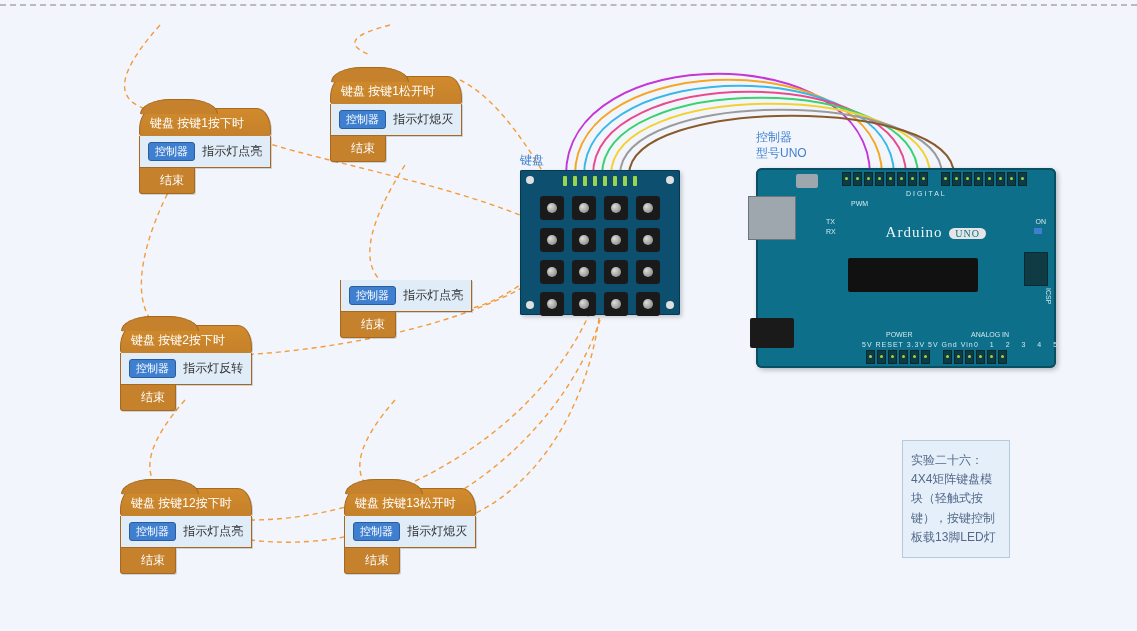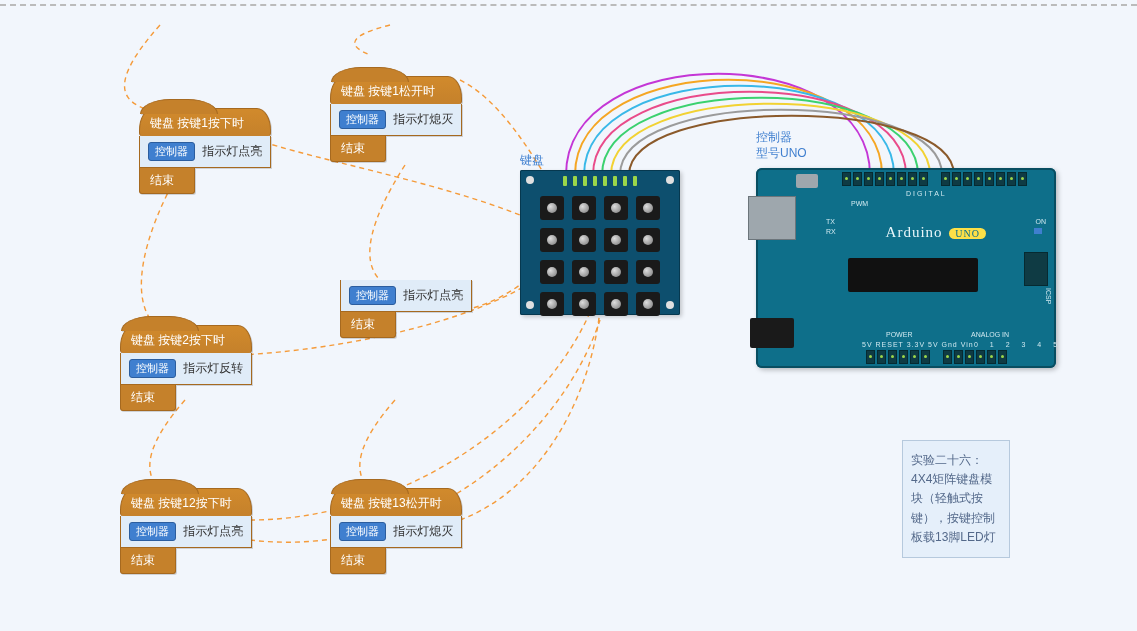--- a/index.html
+++ b/index.html
@@ -68,20 +68,21 @@
     font-size: 11px;
   }
   .end-block {
     background: #c5812b;
     border: 1px solid #a6691f;
     border-top: none;
     border-radius: 0 0 3px 3px;
     color: #fff;
     padding: 4px 10px;
     width: 34px;
+    text-align: right;
   }
   
   .keypad {
     position: absolute;
     width: 160px;
     height: 145px;
     background: #0d4f6e;
     border-radius: 2px;
     box-shadow: inset 0 0 0 1px #06384f, 2px 2px 4px rgba(0,0,0,0.2);
   }
@@ -200,21 +201,21 @@
   .arduino .brand {
     position: absolute;
     right: 70px; top: 56px;
     font-family: Georgia, serif;
     font-size: 15px;
     color: #e8f6fa;
     letter-spacing: 1px;
   }
   .arduino .brand .uno-badge {
     display:inline-block;
-    background:#fde047;
+    background:#e5e5e5;
     color:#0e6f8a;
     border-radius:10px;
     padding:0 6px;
     font-size:10px;
     vertical-align: middle;
     margin-left:2px;
   }
   .arduino .small-label {
     position: absolute;
     font-size: 7px;
@@ -351,21 +352,21 @@
       <span>键盘</span>
       <span>按键12按下时</span>
     </div>
     <div class="body-block">
       <span class="chip">控制器</span>
       <span>指示灯点亮</span>
     </div>
     <div class="end-block">结束</div>
   </div>
 
-  <div class="hat-group" style="left:330px; top:488px;">
+  <div class="hat-group" style="left:344px; top:488px;">
     <div class="hat">
       <span>键盘</span>
       <span>按键13松开时</span>
     </div>
     <div class="body-block">
       <span class="chip">控制器</span>
       <span>指示灯熄灭</span>
     </div>
     <div class="end-block">结束</div>
   </div>

